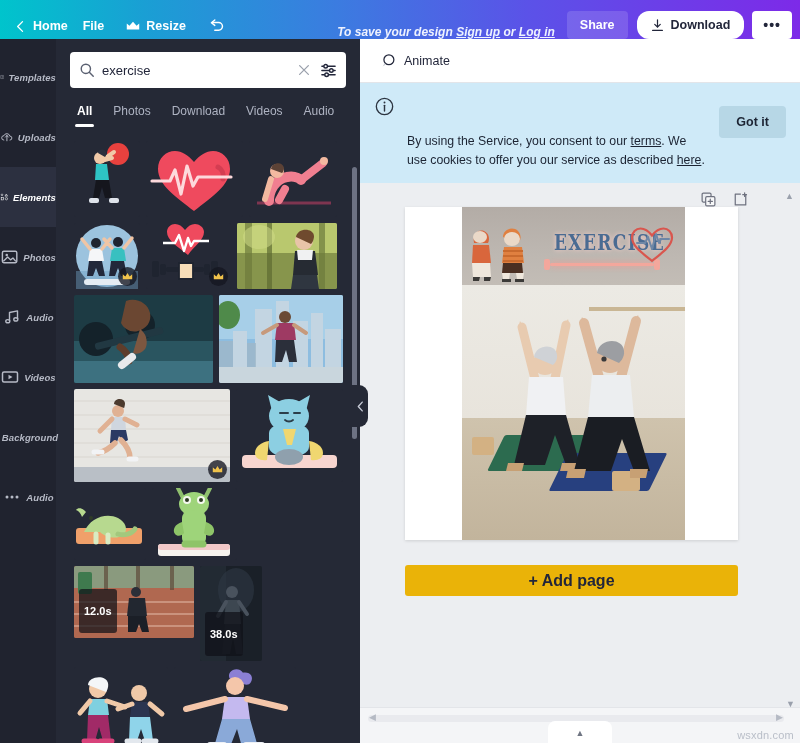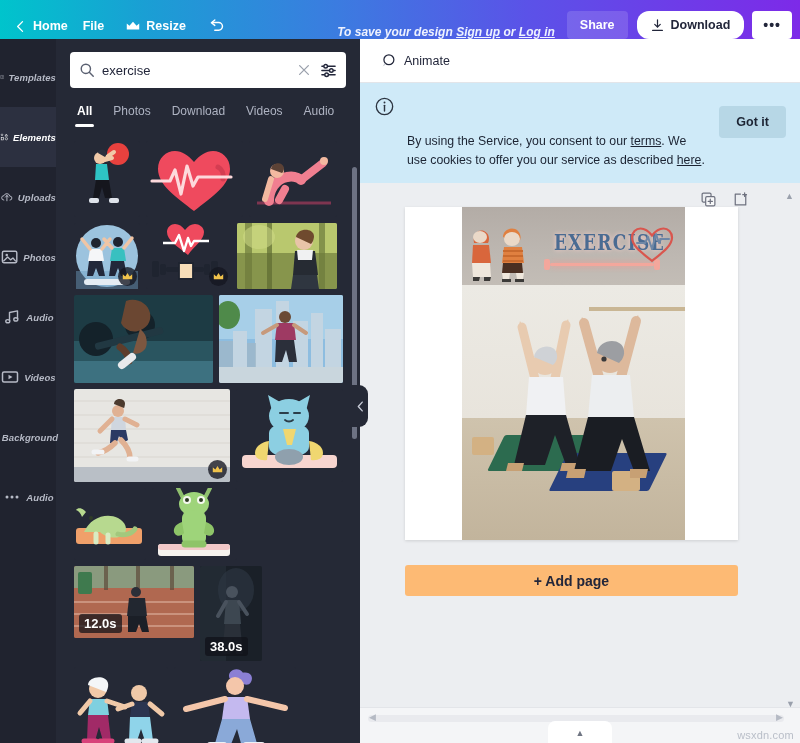--- a/index.html
+++ b/index.html
@@ -94,22 +94,22 @@
   }
   .grid { display: flex; flex-wrap: wrap; gap: 6px; align-content: flex-start; }
   .cell { position: relative; border-radius: 2px; overflow: hidden; }
   .badge-crown {
     position: absolute; right: 3px; bottom: 3px; width: 19px; height: 19px;
     background: rgba(20,22,32,.78); border-radius: 50%;
     display: flex; align-items: center; justify-content: center;
   }
   .badge-time {
     position: absolute; left: 5px; bottom: 5px;
-    background: rgba(15,17,24,.72); color: #fff; font-size: 13px;
-    font-weight: bold; padding: 2px 5px; border-radius: 3px;
+    background: rgba(15,17,24,.72); color: #fff; font-size: 11px;
+    font-weight: bold; padding: 16px 5px; border-radius: 3px;
   }
   .panel-scroll {
     position: absolute; right: 3px; top: 128px; width: 5px; height: 272px;
     background: #6d7283; border-radius: 3px; z-index: 28; cursor: pointer;
   }
   .collapse-handle {
     position: absolute; left: 352px; top: 385px; width: 16px; height: 42px;
     background: #252936; border-radius: 0 9px 9px 0; z-index: 26;
     display: flex; align-items: center; justify-content: center;
     color: #c6cad6; font-size: 10px; cursor: pointer;
@@ -210,23 +210,23 @@
     background: #d3b183; border-radius: 2px;
   }
   .blk-b {
     position: absolute; left: 150px; top: 186px; width: 28px; height: 20px;
     background: #d3b183; border-radius: 2px;
   }
   .figs { position: absolute; left: 30px; top: 18px; width: 175px; height: 190px; }
 
   .addpage {
     position: absolute; left: 45px; top: 382px; width: 333px; height: 31px;
-    background: #fdba74; border-radius: 3px; display: flex;
+    background: #eab308; border-radius: 3px; display: flex;
     align-items: center; justify-content: center;
-    font-size: 14px; font-weight: bold; color: #22263a; cursor: pointer;
+    font-size: 16px; font-weight: bold; color: #22263a; cursor: pointer;
   }
 
   .vscroll-up {
     position: absolute; right: 6px; top: 8px; z-index: 6;
     color: #9aa0ac; font-size: 9px; cursor: pointer;
   }
   .vscroll-dn {
     position: absolute; right: 5px; bottom: 30px; z-index: 6;
     color: #9aa0ac; font-size: 9px; cursor: pointer;
   }
@@ -297,35 +297,35 @@
   </div>
 
   <div class="rail">
     <div class="rail-item">
       <svg class="rail-ico" viewBox="0 0 20 20">
         <rect x="2" y="3" width="16" height="14" rx="1.5" fill="none" stroke="currentColor" stroke-width="1.5"></rect>
         <path d="M9.5 3v14M9.5 9.5H18" stroke="currentColor" stroke-width="1.5"></path>
       </svg>
       <div class="rail-label">Templates</div>
     </div>
+    <div class="rail-item">
+      <svg class="rail-ico" viewBox="0 0 20 20">
+        <path d="M5.5 14.5a3.2 3.2 0 0 1 .3-6.4 4.3 4.3 0 0 1 8.3.6 2.9 2.9 0 0 1 .4 5.8" fill="none" stroke="currentColor" stroke-width="1.4" stroke-linecap="round"></path>
+        <path d="M10 15.5V8m0 0L7.8 10.2M10 8l2.2 2.2" fill="none" stroke="currentColor" stroke-width="1.4" stroke-linecap="round" stroke-linejoin="round"></path>
+      </svg>
+      <div class="rail-label">Uploads</div>
+    </div>
     <div class="rail-item active">
       <svg class="rail-ico" viewBox="0 0 20 20">
         <path d="M4.5 3.2c-1 0-1.8.8-1.8 1.8 0 1.4 1.8 2.6 1.8 2.6S6.3 6.4 6.3 5c0-1-.8-1.8-1.8-1.8z" fill="none" stroke="currentColor" stroke-width="1.3"></path>
         <path d="M14 3.3 16.9 8h-5.8z" fill="none" stroke="currentColor" stroke-width="1.3" stroke-linejoin="round"></path>
         <rect x="2.7" y="11.3" width="5.2" height="5.2" fill="none" stroke="currentColor" stroke-width="1.3"></rect>
         <circle cx="14.3" cy="13.9" r="2.6" fill="none" stroke="currentColor" stroke-width="1.3"></circle>
       </svg>
       <div class="rail-label">Elements</div>
-    </div>
-    <div class="rail-item">
-      <svg class="rail-ico" viewBox="0 0 20 20">
-        <path d="M5.5 14.5a3.2 3.2 0 0 1 .3-6.4 4.3 4.3 0 0 1 8.3.6 2.9 2.9 0 0 1 .4 5.8" fill="none" stroke="currentColor" stroke-width="1.4" stroke-linecap="round"></path>
-        <path d="M10 15.5V8m0 0L7.8 10.2M10 8l2.2 2.2" fill="none" stroke="currentColor" stroke-width="1.4" stroke-linecap="round" stroke-linejoin="round"></path>
-      </svg>
-      <div class="rail-label">Uploads</div>
     </div>
     <div class="rail-item">
       <svg class="rail-ico" viewBox="0 0 20 20">
         <rect x="2.5" y="4" width="15" height="12" rx="1.5" fill="none" stroke="currentColor" stroke-width="1.5"></rect>
         <circle cx="7" cy="8" r="1.3" fill="currentColor"></circle>
         <path d="M3.5 14.5 8 10l3 3 2.5-2 3 3.5" fill="none" stroke="currentColor" stroke-width="1.4" stroke-linejoin="round"></path>
       </svg>
       <div class="rail-label">Photos</div>
     </div>
     <div class="rail-item">

